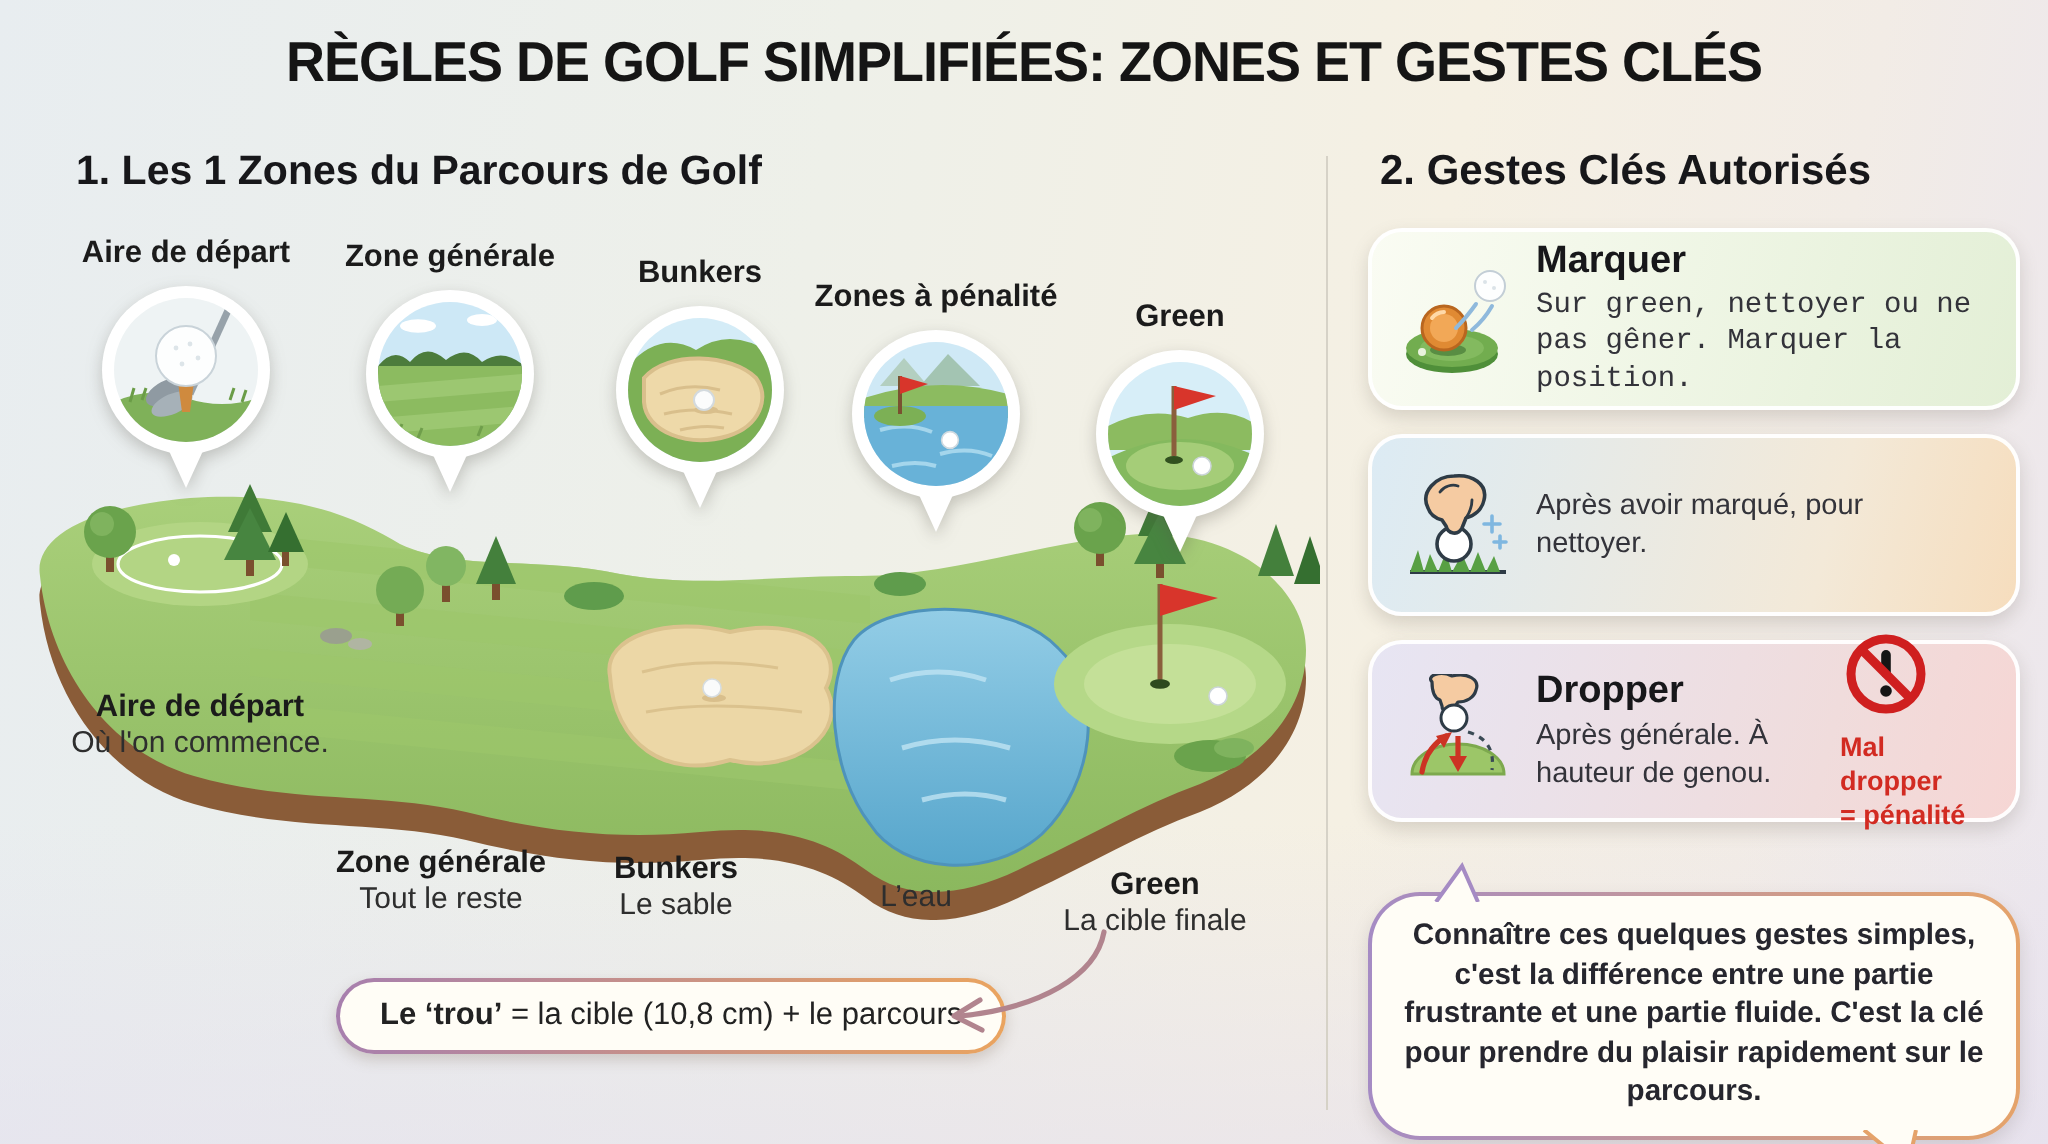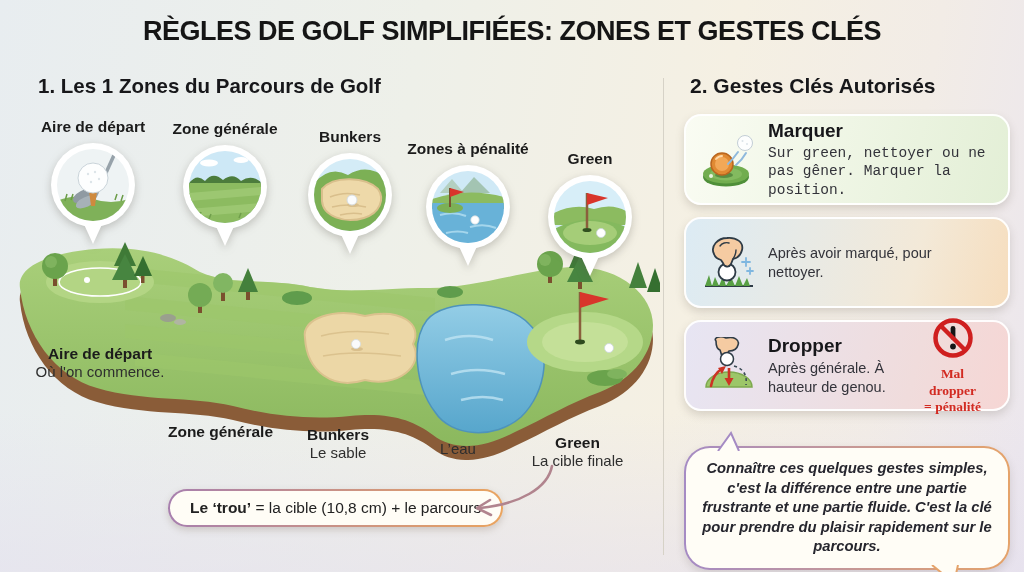--- a/index.html
+++ b/index.html
@@ -69,32 +69,32 @@
   .card-marquer  { top:114px; background:linear-gradient(105deg,#fafcf3 0%,#e3efd6 100%); }
   .card-relever  { top:217px; background:linear-gradient(105deg,#dcebf4 0%,#f3e9d8 70%,#f6ddbd 100%); }
   .card-dropper  { top:320px; background:linear-gradient(105deg,#e7e5f3 0%,#f0dcdc 70%,#f6d6d4 100%); }
   .card-icon { flex:0 0 62px; display:flex; align-items:center; justify-content:center; }
   .card-text { flex:1; padding-left:8px; }
   .card-title { font-size:19px; font-weight:bold; color:#17171a; margin-bottom:2px; }
   .card-desc { font-size:14.5px; color:#33333a; line-height:1.25; }
   .card-marquer .card-desc { max-width:218px;font-family:Liberation Mono, monospace; }
   .card-relever .card-desc { max-width:185px; }
   .card-dropper .card-text { flex:0 0 160px; }
-  .card-warning { flex:1; text-align:center; padding-right:2px;font-family:Liberation Serif, serif; }
+  .card-warning { flex:1; padding-right:2px; }
   .warning-text { font-size:13.5px; font-weight:bold; color:#d22b22; line-height:1.25; margin-top:1px; }
   
   .bubble {
     position:absolute; left:684px; top:446px; width:326px; z-index:3;
     padding:2px; border-radius:26px;
     background:linear-gradient(90deg,#a58bc4,#e5a36a);
     box-shadow:0 4px 9px rgba(110,100,95,.2);
   }
   .bubble-inner {
     background:#fffdf6; border-radius:24px; padding:11px 14px;
-    font-size:14.8px; font-style:italic; font-weight:bold;
+    font-size:14.8px; font-weight:bold;
     color:#26262e; text-align:center; line-height:1.32;
   }
   .bubble-tail { position:absolute; }
   .tail-top { left:30px; top:-15px; }
   .tail-bottom { right:48px; bottom:-17px; }
 </style>
 </head>
 <body>
 
 <div class="canvas">
@@ -295,20 +295,21 @@
         <ellipse cx="612" cy="134" rx="10" ry="5" fill="#7fb35e"></ellipse>
     </g>
   </svg>
 
   <div class="course-label" style="left:10px; top:345px; width:180px;">
     <div class="cl-title">Aire de départ</div>
     <div class="cl-sub">Où l'on commence.</div>
   </div>
   <div class="course-label" style="left:148px; top:423px; width:145px;">
     <div class="cl-title">Zone générale</div>
+    <div class="cl-sub">Tout le reste</div>
   </div>
   <div class="course-label" style="left:283px; top:426px; width:110px;">
     <div class="cl-title">Bunkers</div>
     <div class="cl-sub">Le sable</div>
   </div>
   <div class="course-label" style="left:418px; top:440px; width:80px;">
     <div class="cl-sub">L’eau</div>
   </div>
   <div class="course-label" style="left:515px; top:434px; width:125px;">
     <div class="cl-title">Green</div>

